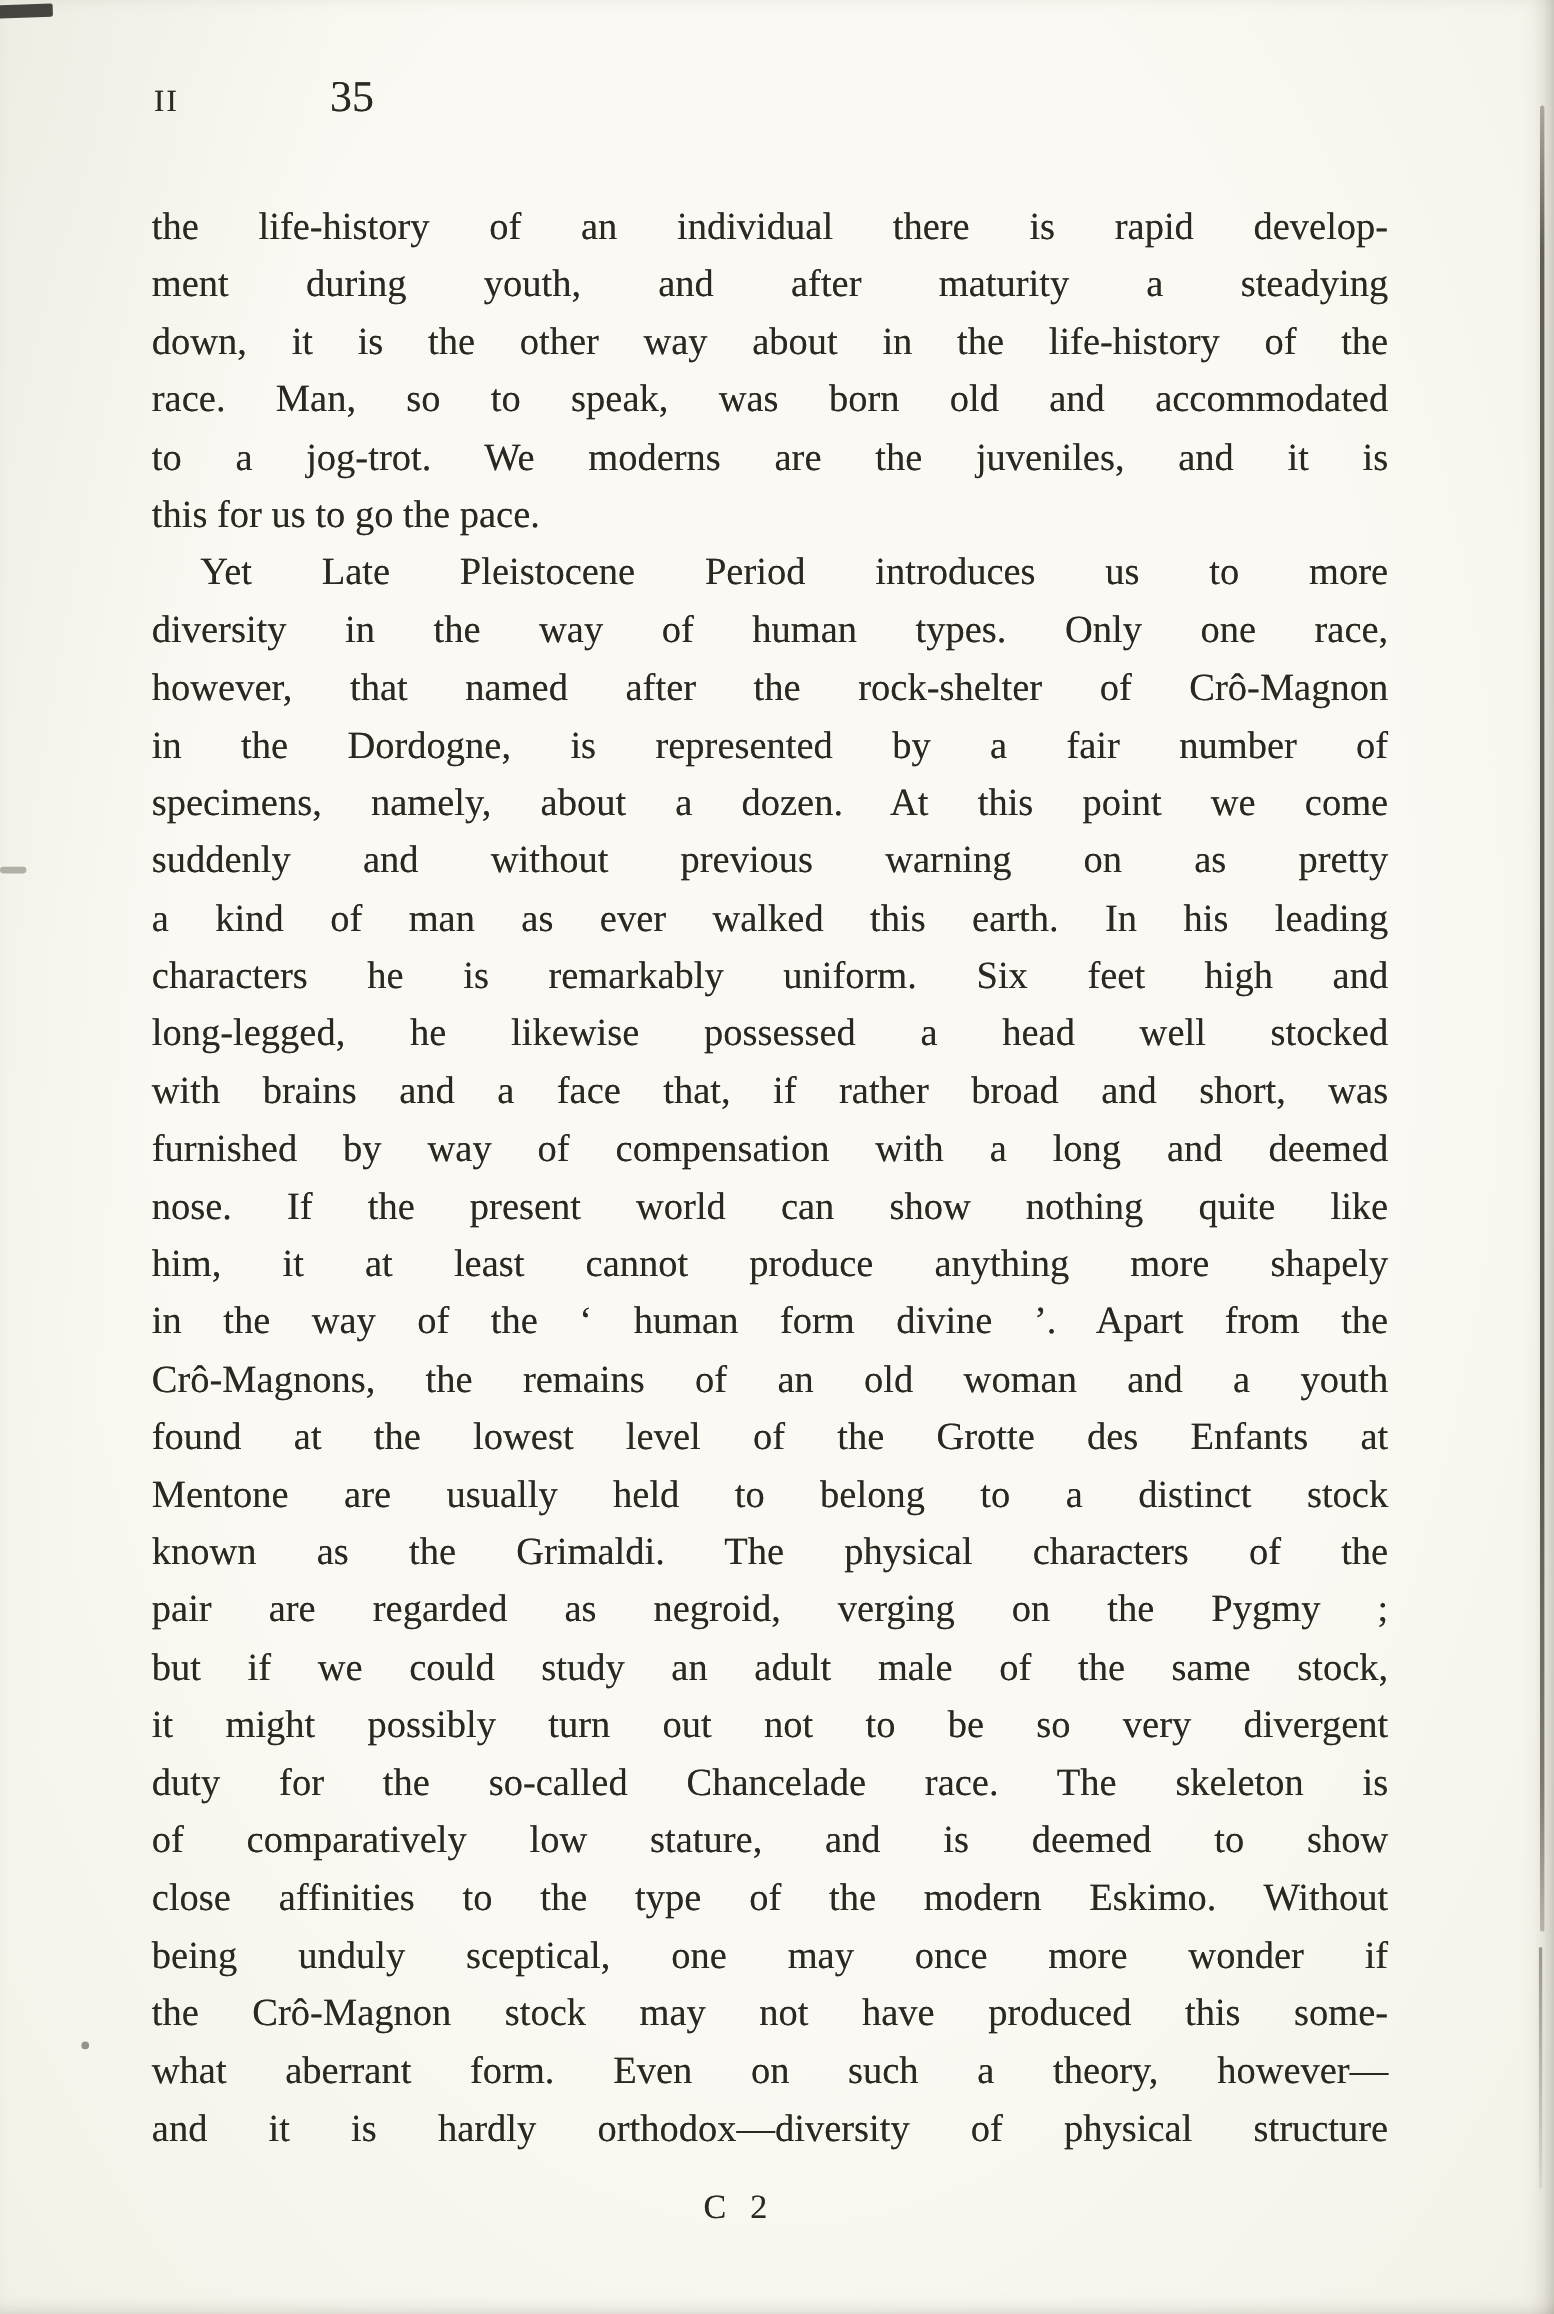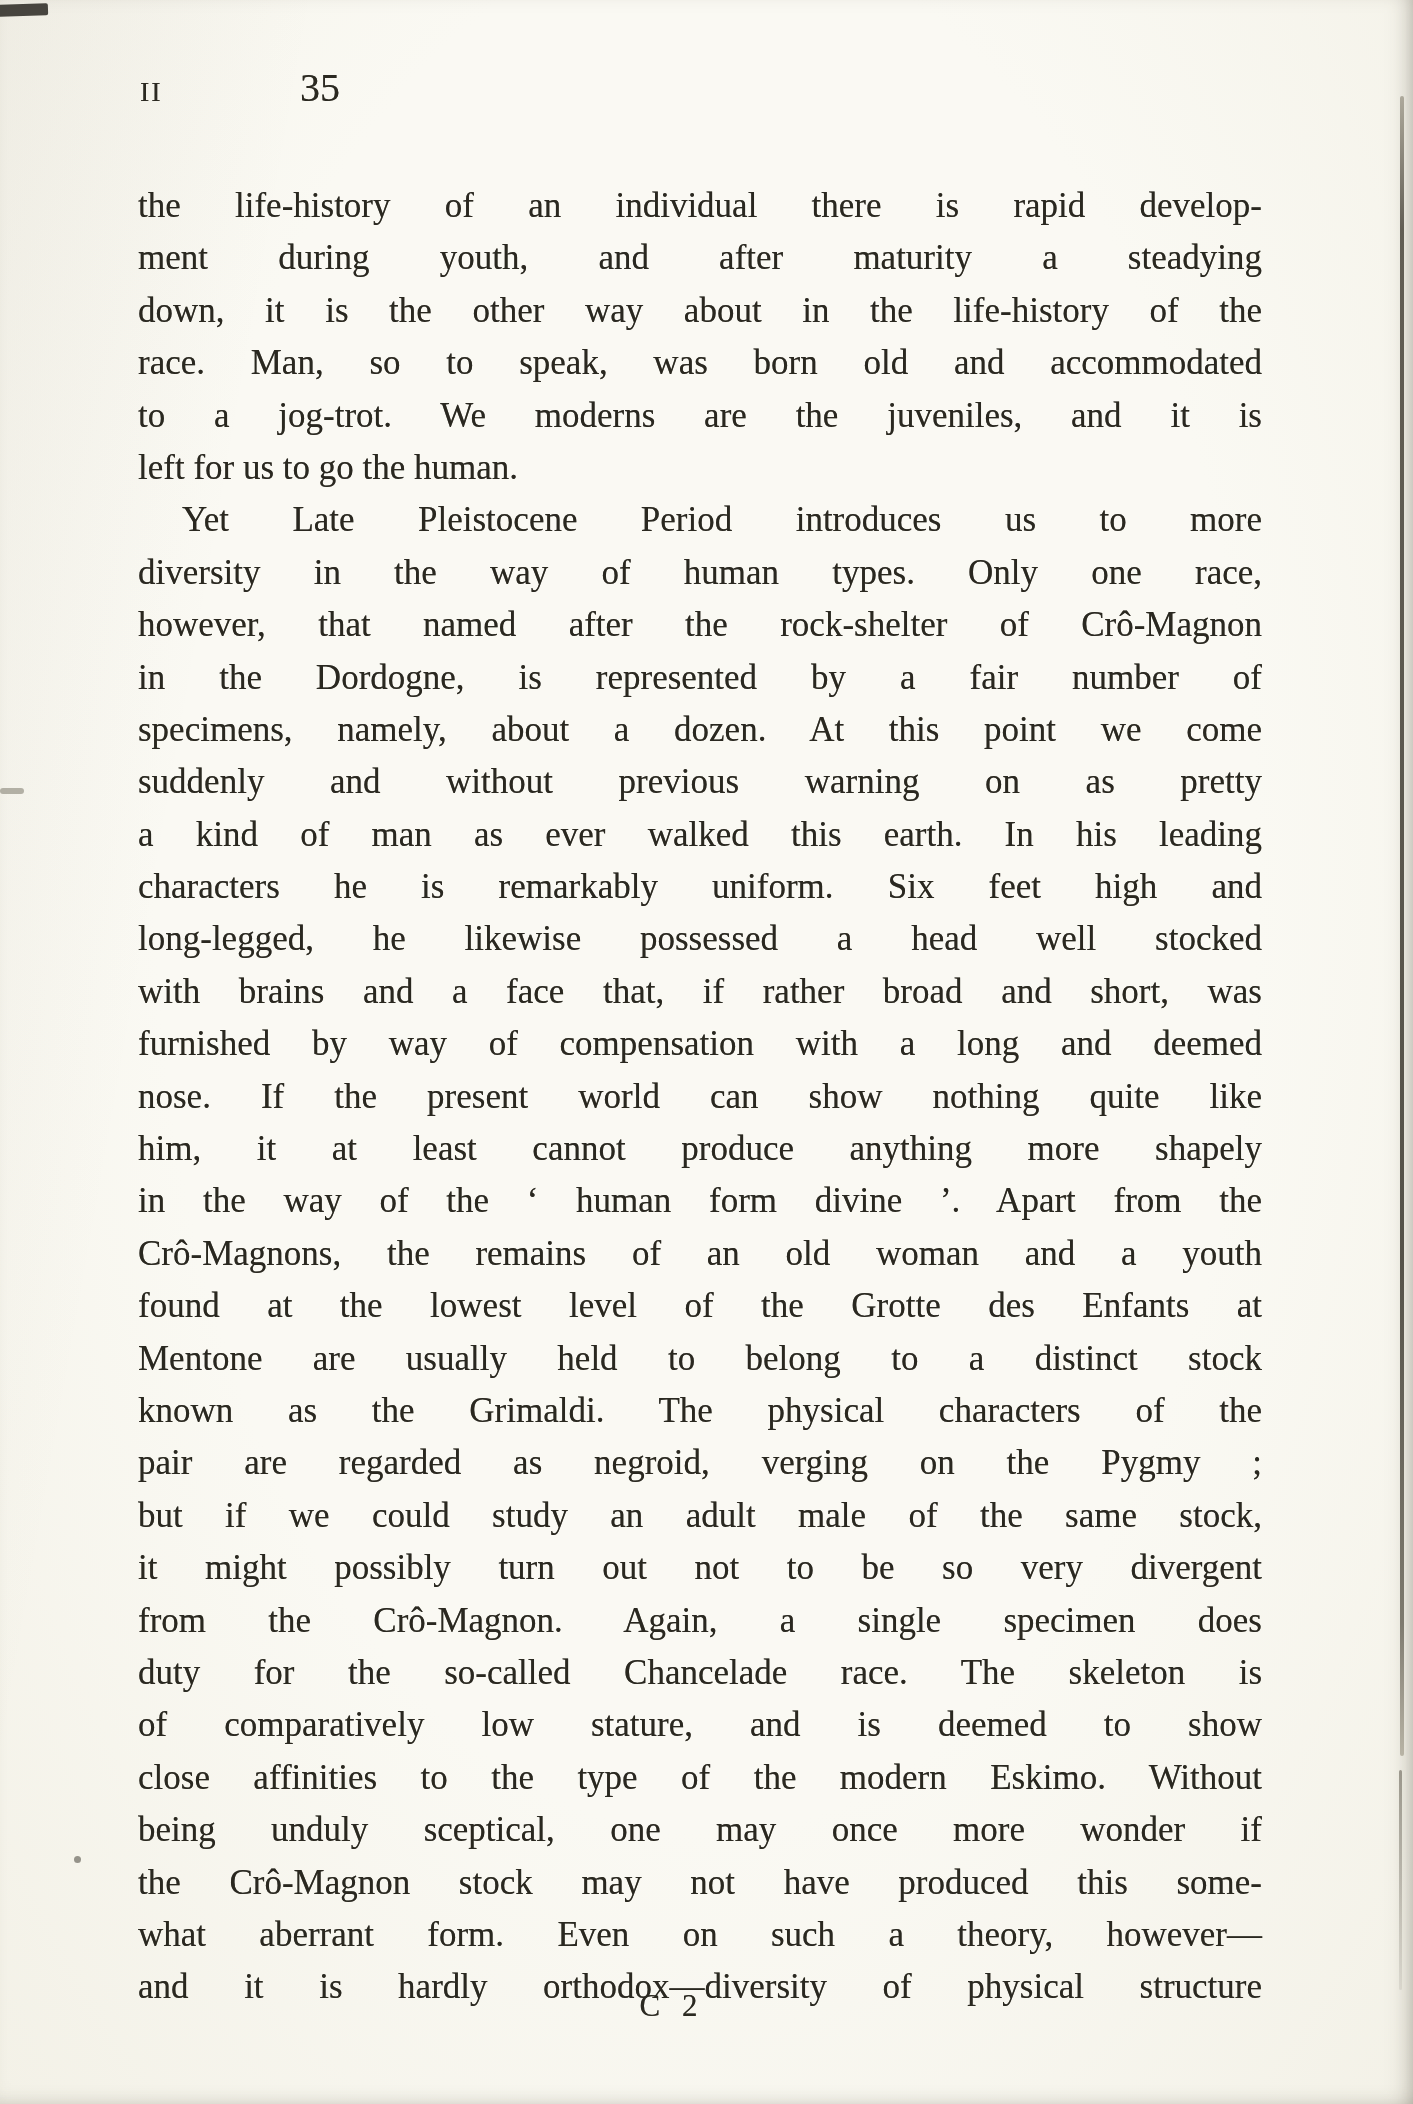--- a/index.html
+++ b/index.html
@@ -134,21 +134,21 @@
     <span class="chapter">II</span>
     <span class="pagenum">35</span>
   </div>
 
   <div class="body-text" id="body-text">
       <div class="line">the life-history of an individual there is rapid develop-</div>
       <div class="line">ment during youth, and after maturity a steadying</div>
       <div class="line">down, it is the other way about in the life-history of the</div>
       <div class="line">race. Man, so to speak, was born old and accommodated</div>
       <div class="line">to a jog-trot. We moderns are the juveniles, and it is</div>
-      <div class="line flush">left for us to go the human.</div>
+      <div class="line flush">this for us to go the pace.</div>
       <div class="line indent">Yet Late Pleistocene Period introduces us to more</div>
       <div class="line">diversity in the way of human types. Only one race,</div>
       <div class="line">however, that named after the rock-shelter of Crô-Magnon</div>
       <div class="line">in the Dordogne, is represented by a fair number of</div>
       <div class="line">specimens, namely, about a dozen. At this point we come</div>
       <div class="line">suddenly and without previous warning on as pretty</div>
       <div class="line">a kind of man as ever walked this earth. In his leading</div>
       <div class="line">characters he is remarkably uniform. Six feet high and</div>
       <div class="line">long-legged, he likewise possessed a head well stocked</div>
       <div class="line">with brains and a face that, if rather broad and short, was</div>
@@ -156,21 +156,20 @@
       <div class="line">nose. If the present world can show nothing quite like</div>
       <div class="line">him, it at least cannot produce anything more shapely</div>
       <div class="line">in the way of the ‘ human form divine ’. Apart from the</div>
       <div class="line">Crô-Magnons, the remains of an old woman and a youth</div>
       <div class="line">found at the lowest level of the Grotte des Enfants at</div>
       <div class="line">Mentone are usually held to belong to a distinct stock</div>
       <div class="line">known as the Grimaldi. The physical characters of the</div>
       <div class="line">pair are regarded as negroid, verging on the Pygmy ;</div>
       <div class="line">but if we could study an adult male of the same stock,</div>
       <div class="line">it might possibly turn out not to be so very divergent</div>
-      <div class="line">from the Crô-Magnon. Again, a single specimen does</div>
       <div class="line">duty for the so-called Chancelade race. The skeleton is</div>
       <div class="line">of comparatively low stature, and is deemed to show</div>
       <div class="line">close affinities to the type of the modern Eskimo. Without</div>
       <div class="line">being unduly sceptical, one may once more wonder if</div>
       <div class="line">the Crô-Magnon stock may not have produced this some-</div>
       <div class="line">what aberrant form. Even on such a theory, however—</div>
       <div class="line">and it is hardly orthodox—diversity of physical structure</div>
     </div>
 
   <div class="sig-footer">C 2</div>

